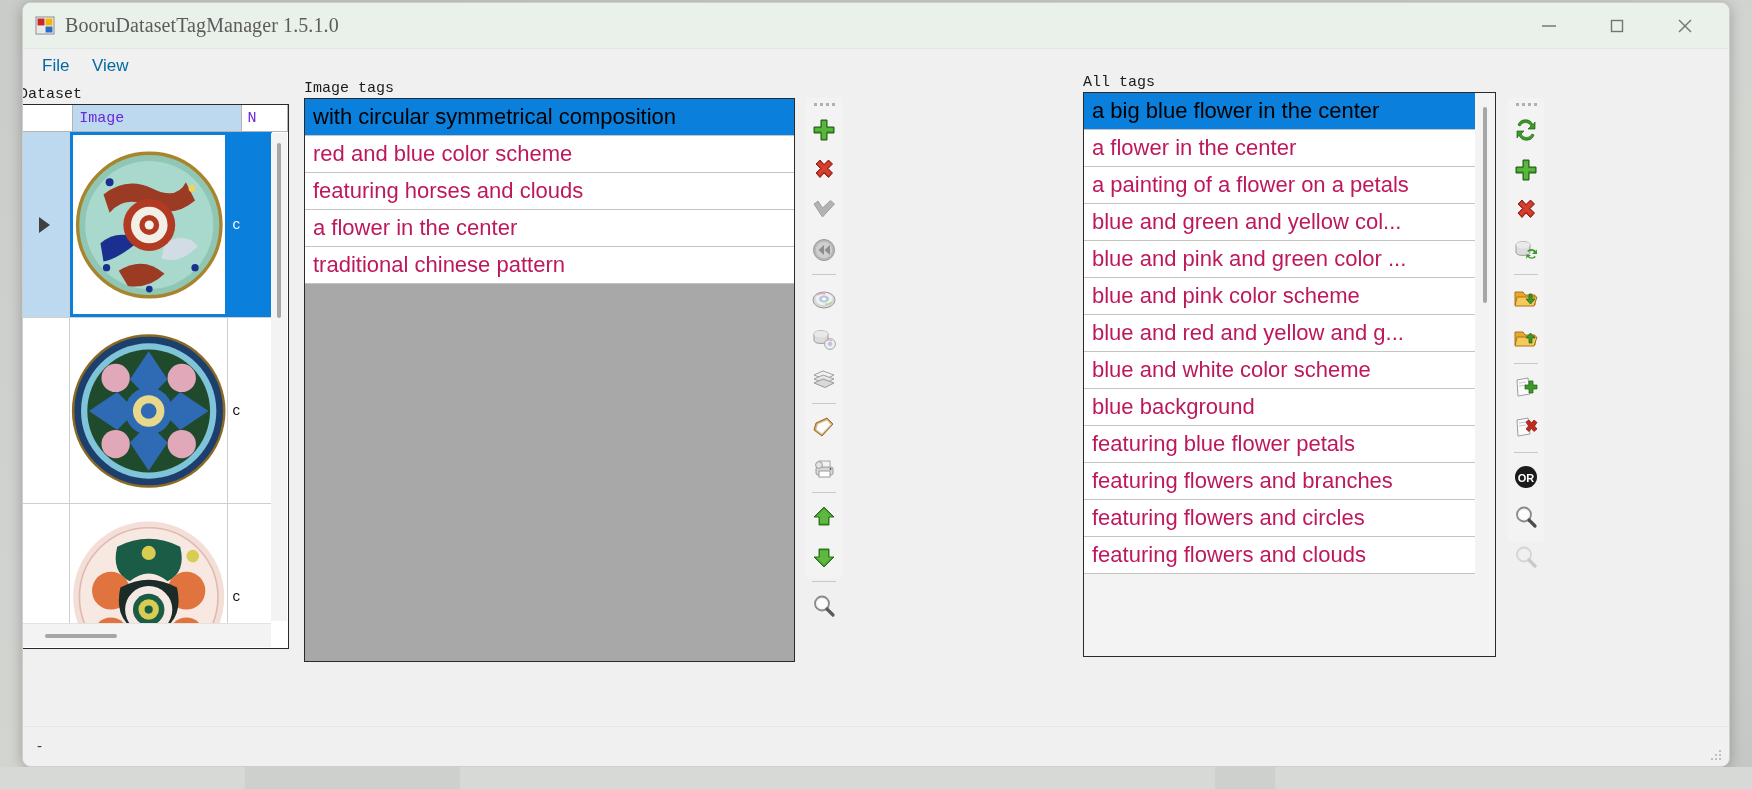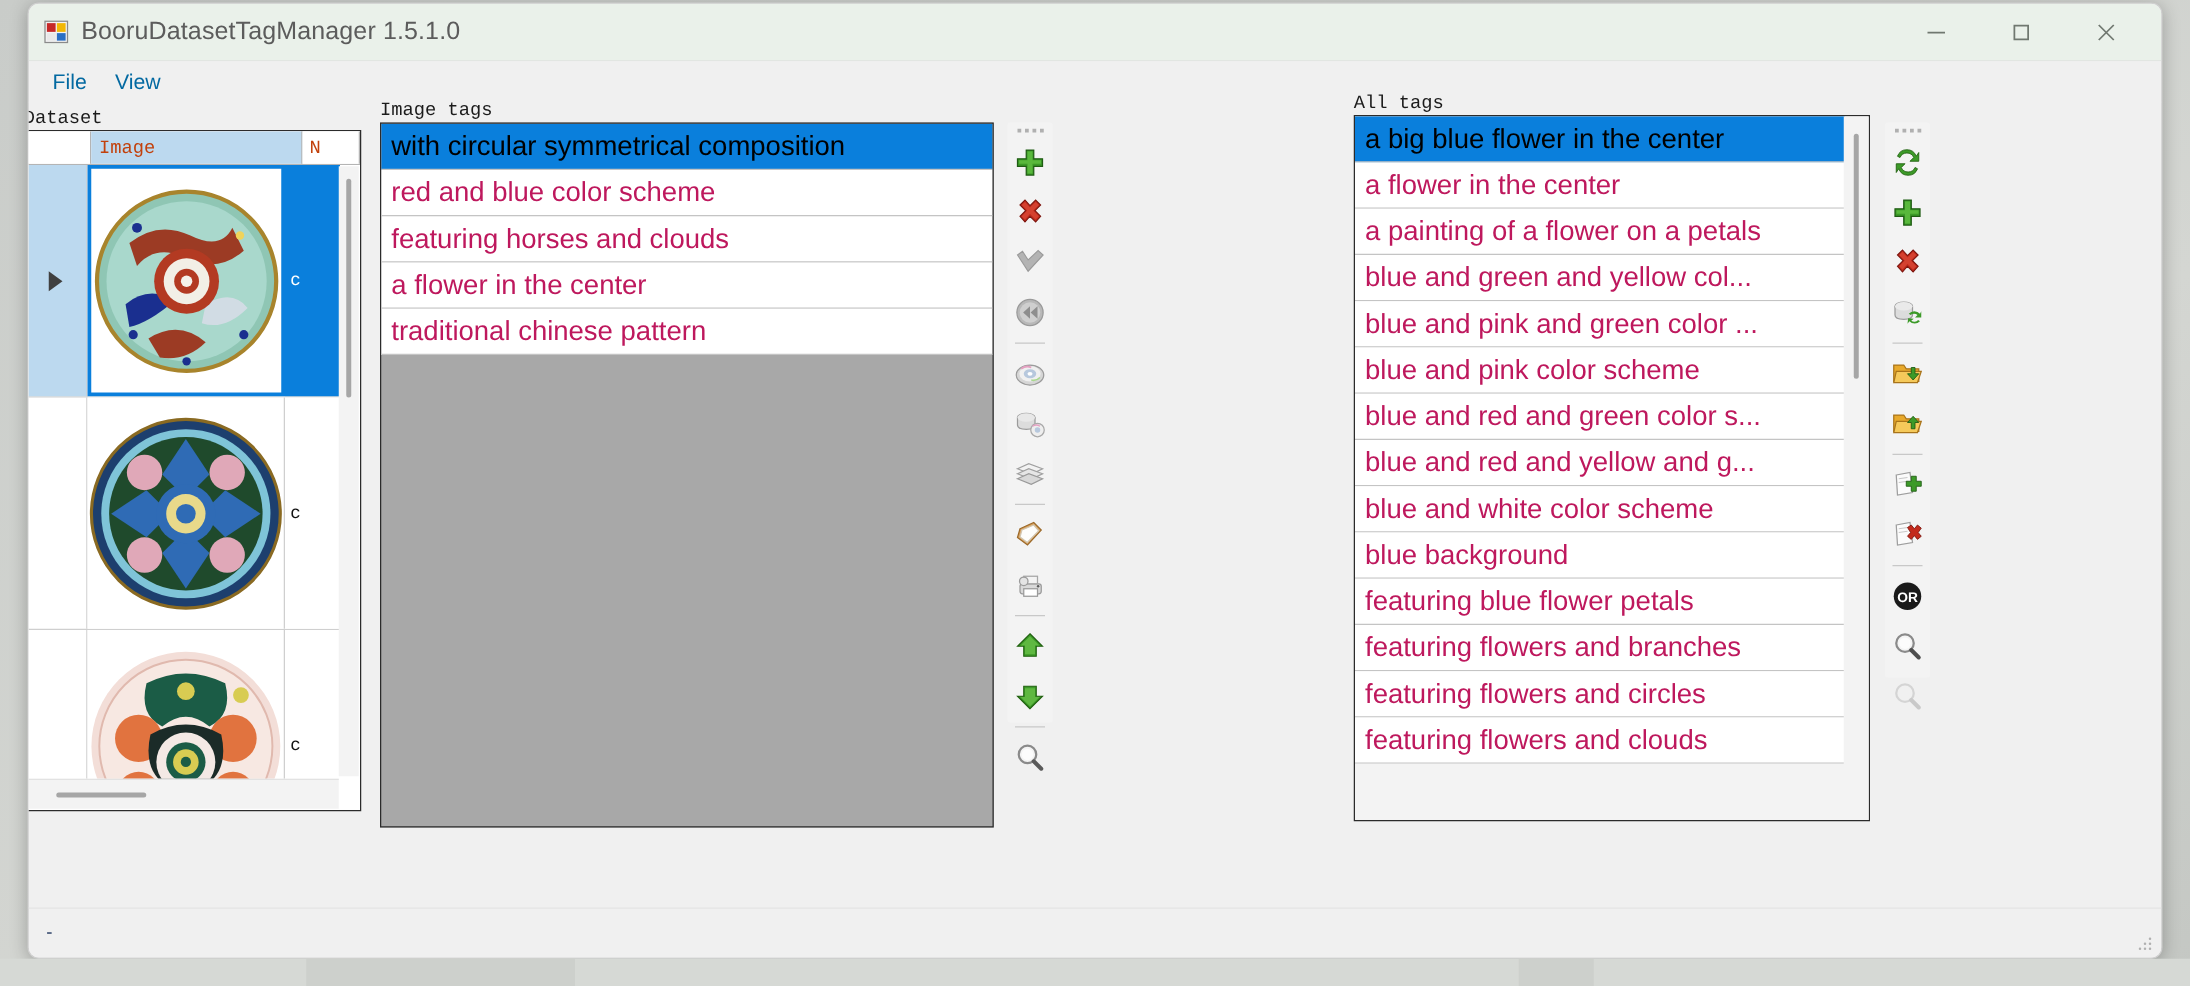--- a/index.html
+++ b/index.html
@@ -33,21 +33,21 @@
     border-bottom: 1px solid #e2e6e2;
   }
   #title-icon {
     position: absolute; left: 12px; top: 12px;
     width: 21px; height: 21px;
   }
   #title-text {
     position: absolute; left: 42px; top: 11px;
     font-size: 20px;
     color: #5c5c5c;
-    font-family: Liberation Sans, sans-serif;
+    font-family: Liberation Serif, serif;
     letter-spacing: 0.1px;
   }
   .wbtn {
     position: absolute; top: 0;
     width: 64px; height: 45px;
     display: flex; align-items: center; justify-content: center;
     color: #6a7268;
   }
   #btn-min { right: 148px; }
   #btn-max { right: 80px; }
@@ -100,21 +100,21 @@
     position: relative;
     height: 27px;
     background: #fff;
     border-bottom: 1px solid #b4b4b4;
     display: flex;
   }
   .gh-cell {
     border-right: 1px solid #b4b4b4;
     font-family: "Liberation Mono", monospace;
     font-size: 15px;
-    color: #c2410c;
+    color: #6d28d9;
     display: flex; align-items: center;
     padding-left: 6px;
     background: #fff;
     overflow: hidden;
   }
   #gh-row { width: 55px; }
   #gh-image { width: 175px; background: #bcd9ef; }
   #gh-name { width: 48px; }
   #grid-rows {
     position: absolute;
@@ -573,21 +573,20 @@
 
       <div class="panel-label" id="alltags-label">All tags</div>
       <div id="alltags-box">
         <div id="alltags-scroller">
           <div class="tag-item sel">a big blue flower in the center</div>
           <div class="tag-item">a flower in the center</div>
           <div class="tag-item">a painting of a flower on a petals</div>
           <div class="tag-item">blue and green and yellow col...</div>
           <div class="tag-item">blue and pink and green color ...</div>
           <div class="tag-item">blue and pink color scheme</div>
-          <div class="tag-item">blue and red and green color s...</div>
           <div class="tag-item">blue and red and yellow and g...</div>
           <div class="tag-item">blue and white color scheme</div>
           <div class="tag-item">blue background</div>
           <div class="tag-item">featuring blue flower petals</div>
           <div class="tag-item">featuring flowers and branches</div>
           <div class="tag-item">featuring flowers and circles</div>
           <div class="tag-item">featuring flowers and clouds</div>
         </div>
         <div id="alltags-vscroll">
             <span class="vthumb"></span>

